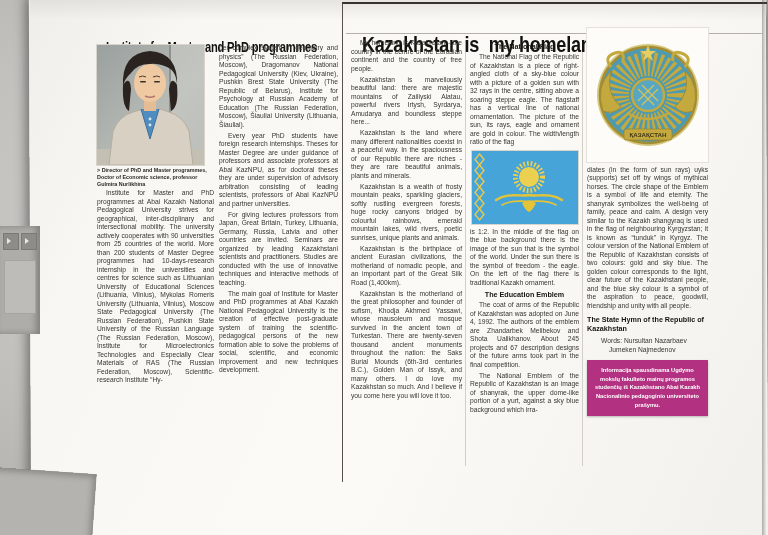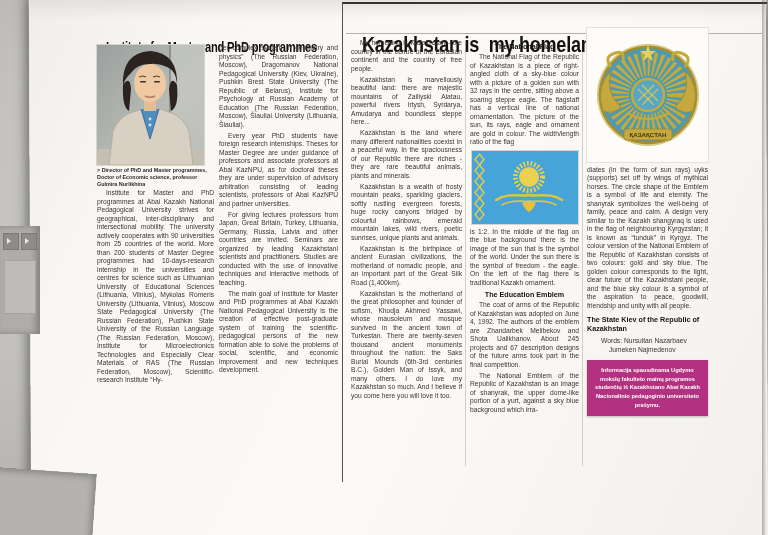--- a/index.html
+++ b/index.html
@@ -187,21 +187,21 @@
       </g>
       <path d="M36,82 q21,12 42,0" fill="none" stroke="#c4aa3e" stroke-width="2.5"></path>
       <polygon points="57,14 59,20 65,20 60,24 62,30 57,26 52,30 54,24 49,20 55,20" fill="#e5cf62"></polygon>
       <rect x="33" y="98" width="48" height="11" rx="2.5" fill="#c4aa3e" stroke="#9a8530" stroke-width="0.8"></rect>
       <text x="57" y="106" text-anchor="middle" font-size="6.2" font-weight="bold" fill="#403513" font-family="Liberation Sans, sans-serif">ҚАЗАҚСТАН</text>
     </svg>
   </div>
 
   <p class="noindent">diates (in the form of sun rays) uyks (supports) set off by wings of mythical horses. The circle shape of the Emblem is a symbol of life and eternity. The shanyrak symbolizes the well-being of family, peace and calm. A design very similar to the Kazakh shangyraq is used in the flag of neighbouring Kyrgyzstan; it is known as “tunduk” in Kyrgyz. The colour version of the National Emblem of the Republic of Kazakhstan consists of two colours: gold and sky blue. The golden colour corresponds to the light, clear future of the Kazakhstani people, and the blue sky colour is a symbol of the aspiration to peace, goodwill, friendship and unity with all people.</p>
 
-  <div class="hymn-head">The State Kiev of the Republic of Kazakhstan</div>
+  <div class="hymn-head">The State Hymn of the Republic of Kazakhstan</div>
   <div class="hymn-words">
     <div>Words: Nursultan Nazarbaev</div>
     <div class="w2">Jumeken Najmedenov</div>
   </div>
 
   <div id="notice">Informacija spausdinama Ugdymo mokslų fakulteto mainų programos studenčių iš Kazakhstano Abai Kazakh Nacionalinio pedagoginio universiteto prašymu.</div>
 </div>
 
 <div class="corner-bl"></div>
 <div class="shade-right"></div>

